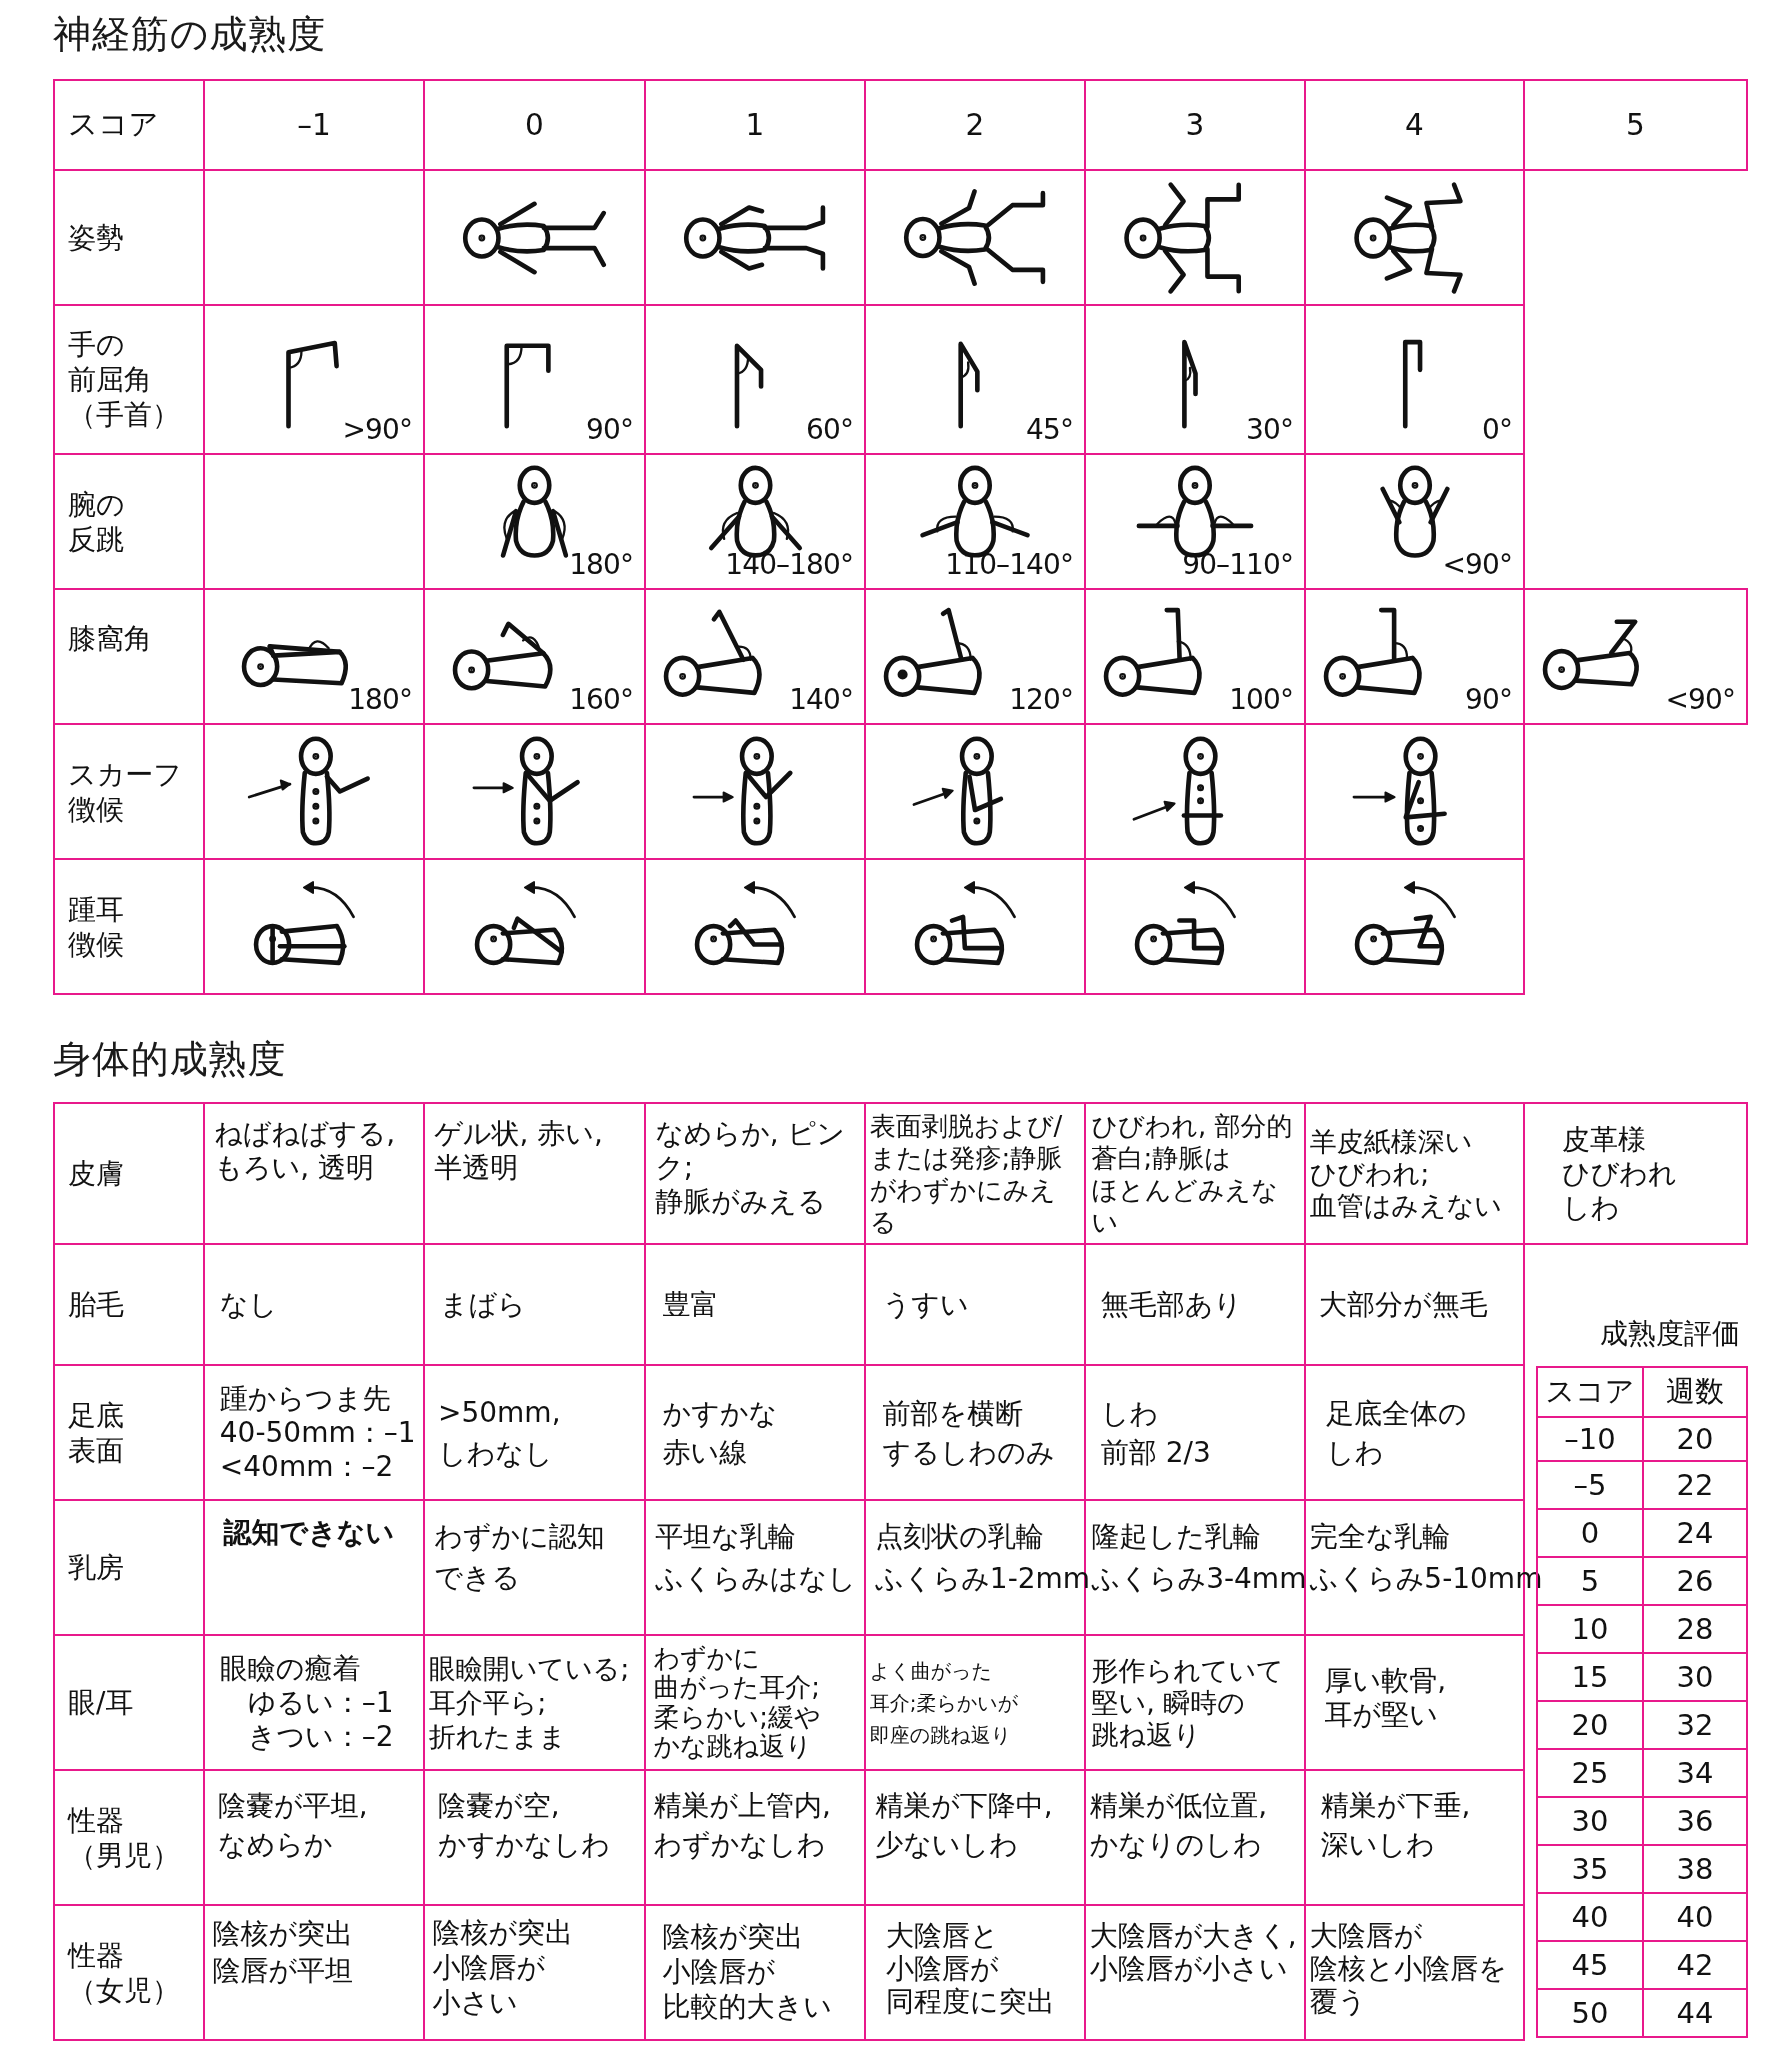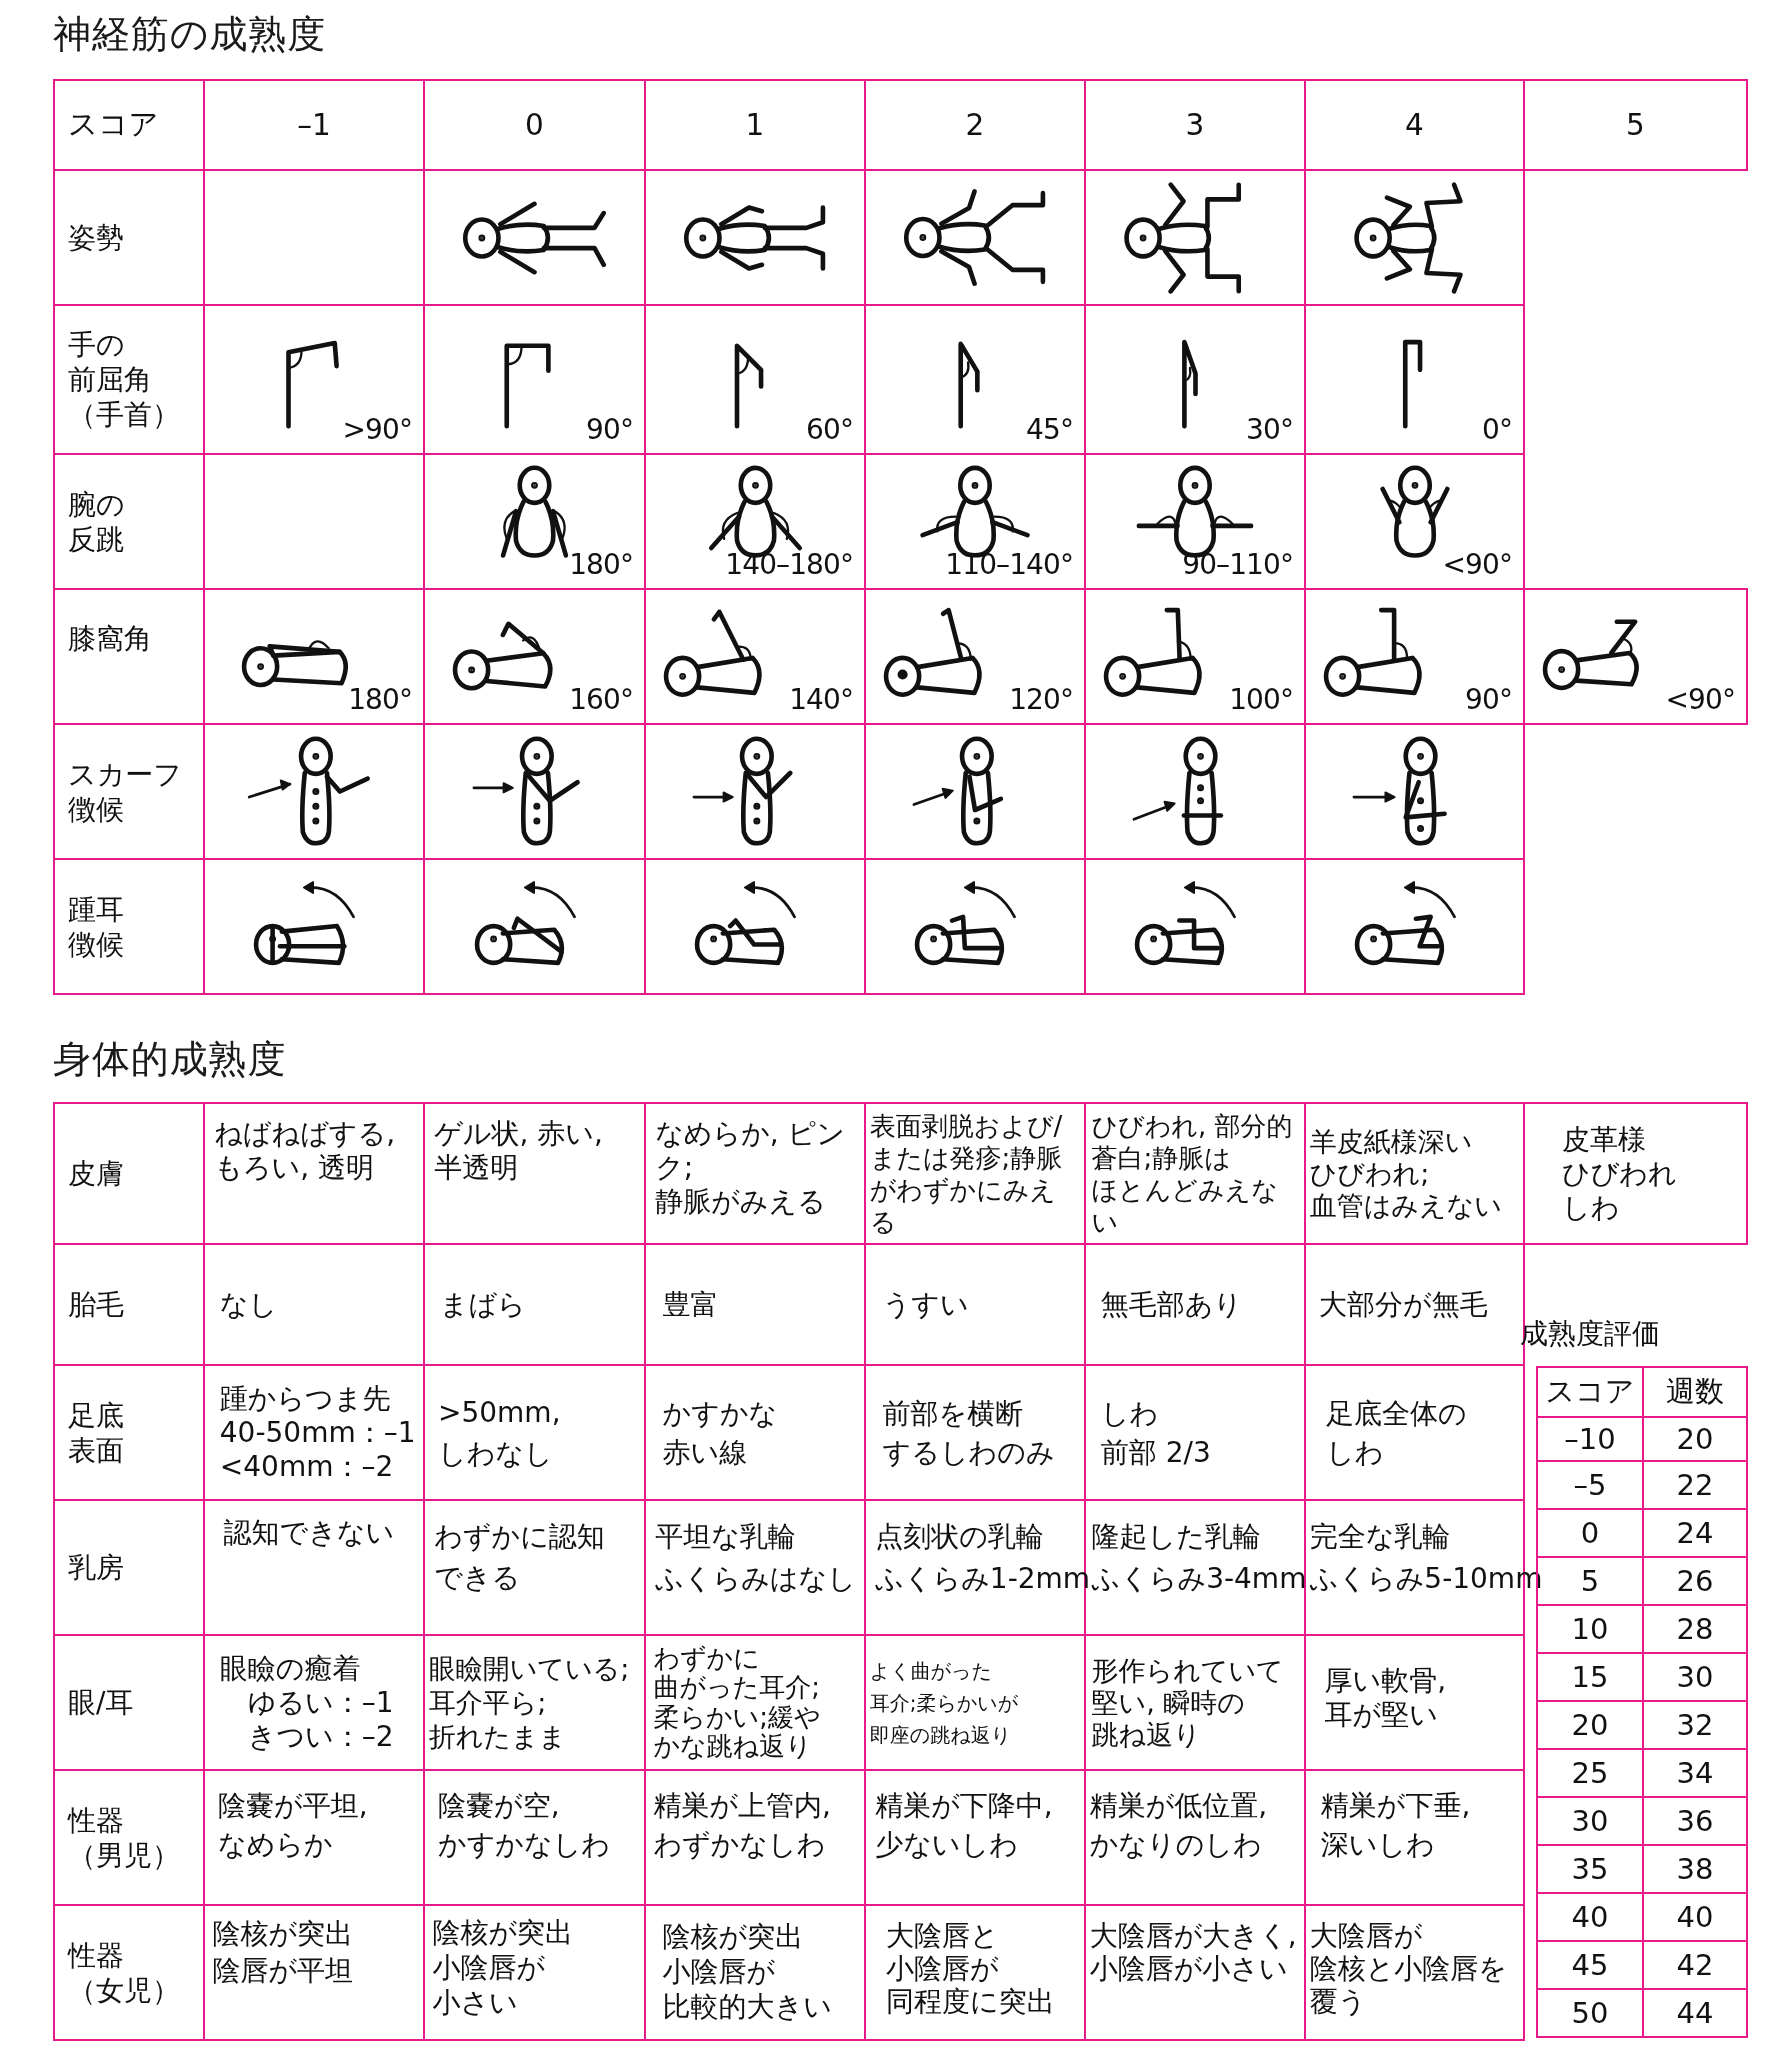--- a/index.html
+++ b/index.html
@@ -503,21 +503,21 @@
     <td class="ptext" style="padding-left:16.6px !important; line-height:39px;">前部を横断
 するしわのみ</td>
     <td class="ptext" style="padding-left:14.8px !important; line-height:39px;">しわ
 前部 2/3</td>
     <td class="ptext" style="padding-left:20px !important; line-height:39px;">足底全体の
 しわ</td>
     <td class="none"></td>
   </tr>
   <tr style="height:135px">
     <td class="rowlabel"><span style="white-space:pre-line">乳房</span></td>
-    <td class="ptext" style="vertical-align:top; padding-top:14.8px !important; padding-left:18.5px !important;">認知できない</td>
+    <td class="ptext" style="vertical-align:top; padding-top:14.8px !important; padding-left:18.5px !important;font-weight:bold;">認知できない</td>
     <td class="ptext" style="vertical-align:top; padding-top:14.8px !important; line-height:41px;">わずかに認知
 できる</td>
     <td class="ptext" style="vertical-align:top; padding-top:14.8px !important; line-height:42px;">平坦な乳輪
 ふくらみはなし</td>
     <td class="ptext" style="vertical-align:top; padding-top:14.8px !important; line-height:42px; padding-left:9.2px !important; white-space:pre;">点刻状の乳輪
 ふくらみ1-2mm</td>
     <td class="ptext" style="vertical-align:top; padding-top:14.8px !important; line-height:42px; padding-left:5.5px !important; white-space:pre;">隆起した乳輪
 ふくらみ3-4mm</td>
     <td class="ptext" style="vertical-align:top; padding-top:14.8px !important; line-height:42px; padding-left:3.7px !important; white-space:pre;">完全な乳輪
 ふくらみ5-10mm</td>
@@ -579,21 +579,21 @@
     <td class="ptext" style="vertical-align:top; padding-top:13px !important; padding-left:3.7px !important; line-height:33px; white-space:pre;">大陰唇が大きく,
 小陰唇が小さい</td>
     <td class="ptext" style="vertical-align:top; padding-top:13px !important; padding-left:3.7px !important; line-height:33px; white-space:pre;">大陰唇が
 陰核と小陰唇を
 覆う</td>
     <td class="none"></td>
   </tr>
 </tbody>
   </table>
 
-<div class="rating-title" style="left:1520px; top:1315px;">成熟度評価</div>
+<div class="rating-title" style="left:1600px; top:1315px;">成熟度評価</div>
 
 <table class="tbl rt" style="left:1536px; top:1366px; width:210px;">
   <colgroup>
       <col style="width:106px">
       <col style="width:104px">
     </colgroup>
   <tbody>
       <tr style="height:50px">
     <td>スコア</td>
     <td>週数</td>

